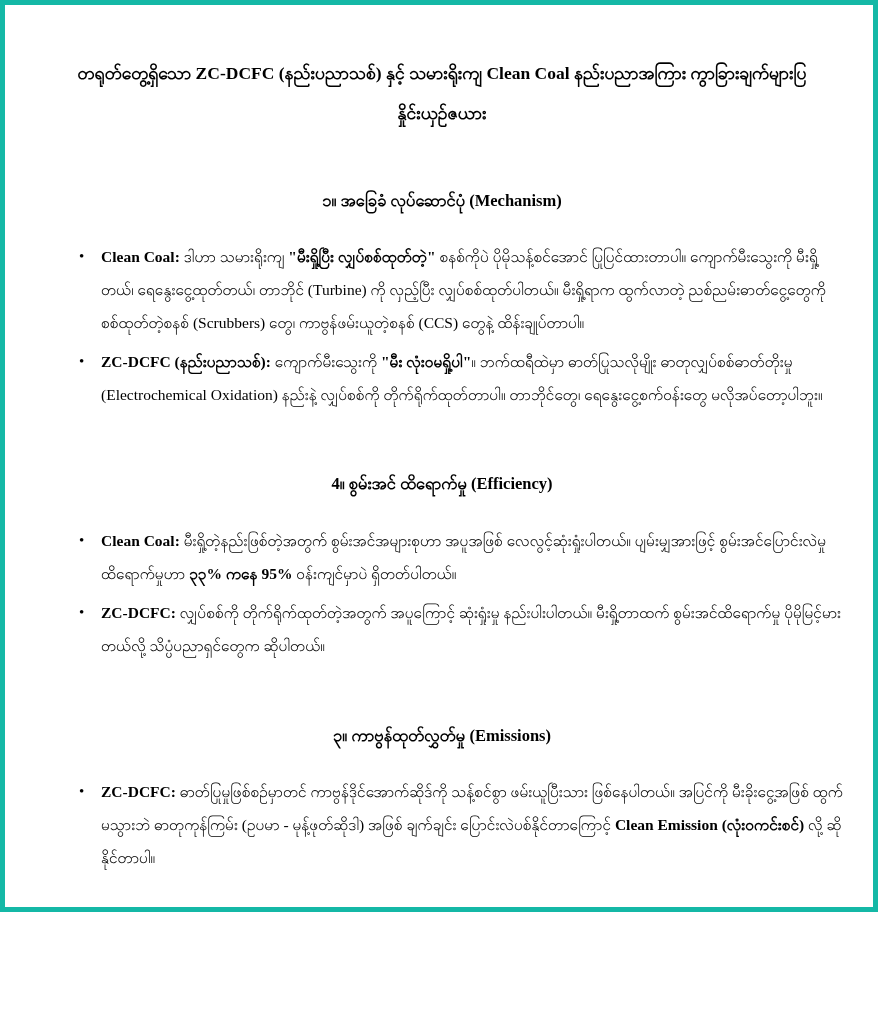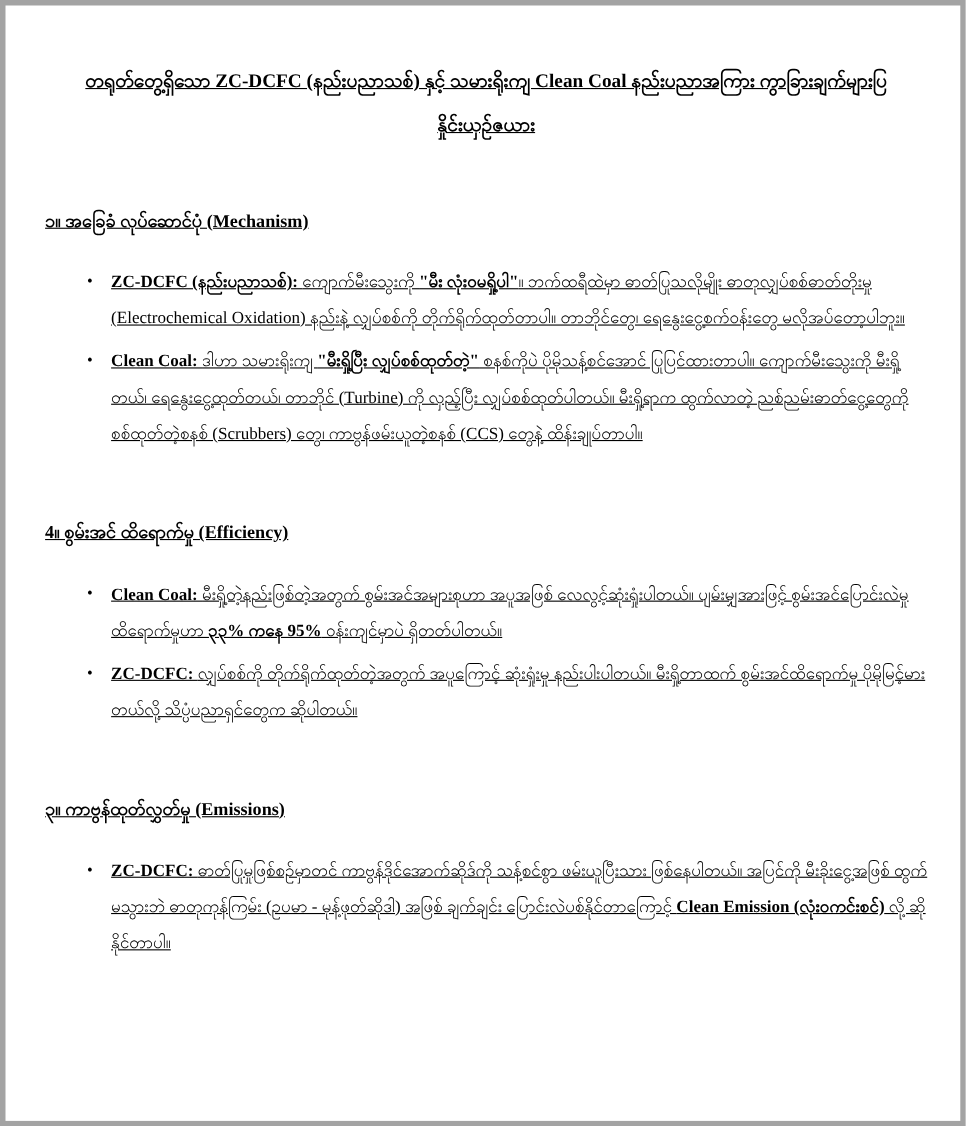--- a/index.html
+++ b/index.html
@@ -1,40 +1,40 @@
 <!DOCTYPE html>
 <html><head>
 <meta charset="utf-8">
 <style>
   html, body { margin: 0; padding: 0; background: #ffffff; }
   .page {
     width: 878px;
-    height: 1024px;
+    height: 912px;
     box-sizing: border-box;
     background: #ffffff;
-    border: 5px solid #a3a3a3;
+    border: 5px solid #14b8a6;
     padding: 48px 30px 20px 36px;
     font-family: "Liberation Serif", "DejaVu Serif", serif;
     color: #000000;
     overflow: hidden;
-    text-decoration: underline;
   }
   .doc-title {
     font-size: 17.5px;
     font-weight: bold;
     text-align: center;
     line-height: 2.3;
     margin: 0 14px 52px 14px;
   }
   .section { margin: 0; }
   .section-heading {
     font-size: 16.5px;
     font-weight: bold;
     margin: 0 0 26px 0;
     line-height: 1.8;
+    text-align: center;
   }
   ul.bullets {
     list-style: none;
     margin: 0 0 58px 0;
     padding: 0 0 0 60px;
   }
   ul.bullets.last { margin-bottom: 0; }
   ul.bullets li {
     position: relative;
     font-size: 15.5px;
@@ -55,25 +55,25 @@
 
 <div class="page">
 
   <h1 class="doc-title">တရုတ်တွေ့ရှိသော ZC-DCFC (နည်းပညာသစ်) နှင့် သမားရိုးကျ Clean Coal နည်းပညာအကြား ကွာခြားချက်များပြ နှိုင်းယှဉ်ဇယား</h1>
 
   <div class="section">
     <h2 class="section-heading">၁။ အခြေခံ လုပ်ဆောင်ပုံ (Mechanism)</h2>
     <ul class="bullets">
       <li>
         <span class="bullet-marker"></span>
-        <span><b>ZC-DCFC (နည်းပညာသစ်): </b><span>ကျောက်မီးသွေးကို </span><b>"မီး လုံးဝမရှို့ပါ"</b><span>။ ဘက်ထရီထဲမှာ ဓာတ်ပြုသလိုမျိုး ဓာတုလျှပ်စစ်ဓာတ်တိုးမှု (Electrochemical Oxidation) နည်းနဲ့ လျှပ်စစ်ကို တိုက်ရိုက်ထုတ်တာပါ။ တာဘိုင်တွေ၊ ရေနွေးငွေ့စက်ဝန်းတွေ မလိုအပ်တော့ပါဘူး။</span></span>
+        <span><b>Clean Coal: </b><span>ဒါဟာ သမားရိုးကျ </span><b>"မီးရှို့ပြီး လျှပ်စစ်ထုတ်တဲ့"</b><span> စနစ်ကိုပဲ ပိုမိုသန့်စင်အောင် ပြုပြင်ထားတာပါ။ ကျောက်မီးသွေးကို မီးရှို့တယ်၊ ရေနွေးငွေ့ထုတ်တယ်၊ တာဘိုင် (Turbine) ကို လှည့်ပြီး လျှပ်စစ်ထုတ်ပါတယ်။ မီးရှို့ရာက ထွက်လာတဲ့ ညစ်ညမ်းဓာတ်ငွေ့တွေကို စစ်ထုတ်တဲ့စနစ် (Scrubbers) တွေ၊ ကာဗွန်ဖမ်းယူတဲ့စနစ် (CCS) တွေနဲ့ ထိန်းချုပ်တာပါ။</span></span>
       </li>
       <li>
         <span class="bullet-marker"></span>
-        <span><b>Clean Coal: </b><span>ဒါဟာ သမားရိုးကျ </span><b>"မီးရှို့ပြီး လျှပ်စစ်ထုတ်တဲ့"</b><span> စနစ်ကိုပဲ ပိုမိုသန့်စင်အောင် ပြုပြင်ထားတာပါ။ ကျောက်မီးသွေးကို မီးရှို့တယ်၊ ရေနွေးငွေ့ထုတ်တယ်၊ တာဘိုင် (Turbine) ကို လှည့်ပြီး လျှပ်စစ်ထုတ်ပါတယ်။ မီးရှို့ရာက ထွက်လာတဲ့ ညစ်ညမ်းဓာတ်ငွေ့တွေကို စစ်ထုတ်တဲ့စနစ် (Scrubbers) တွေ၊ ကာဗွန်ဖမ်းယူတဲ့စနစ် (CCS) တွေနဲ့ ထိန်းချုပ်တာပါ။</span></span>
+        <span><b>ZC-DCFC (နည်းပညာသစ်): </b><span>ကျောက်မီးသွေးကို </span><b>"မီး လုံးဝမရှို့ပါ"</b><span>။ ဘက်ထရီထဲမှာ ဓာတ်ပြုသလိုမျိုး ဓာတုလျှပ်စစ်ဓာတ်တိုးမှု (Electrochemical Oxidation) နည်းနဲ့ လျှပ်စစ်ကို တိုက်ရိုက်ထုတ်တာပါ။ တာဘိုင်တွေ၊ ရေနွေးငွေ့စက်ဝန်းတွေ မလိုအပ်တော့ပါဘူး။</span></span>
       </li>
     </ul>
   </div>
 
   <div class="section">
     <h2 class="section-heading">4။ စွမ်းအင် ထိရောက်မှု (Efficiency)</h2>
     <ul class="bullets">
       <li>
         <span class="bullet-marker"></span>
         <span><b>Clean Coal: </b><span>မီးရှို့တဲ့နည်းဖြစ်တဲ့အတွက် စွမ်းအင်အများစုဟာ အပူအဖြစ် လေလွင့်ဆုံးရှုံးပါတယ်။ ပျမ်းမျှအားဖြင့် စွမ်းအင်ပြောင်းလဲမှု ထိရောက်မှုဟာ </span><b>၃၃% ကနေ 95%</b><span> ဝန်းကျင်မှာပဲ ရှိတတ်ပါတယ်။</span></span>

